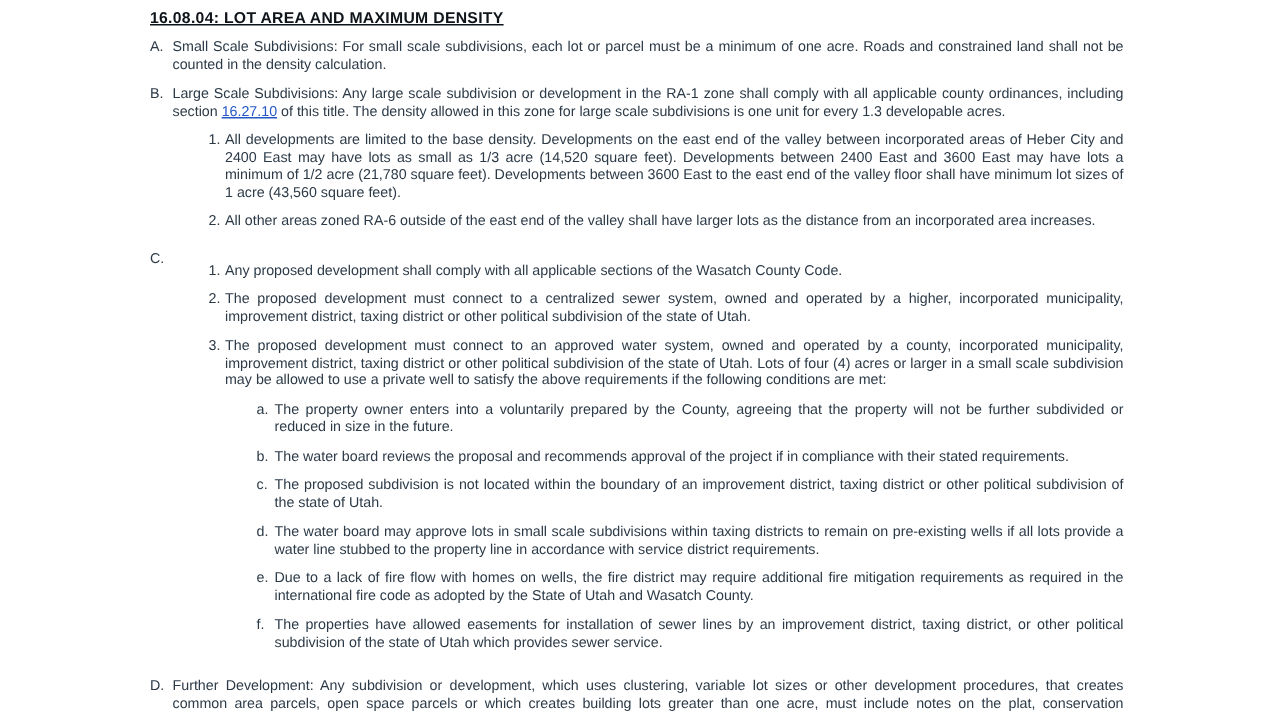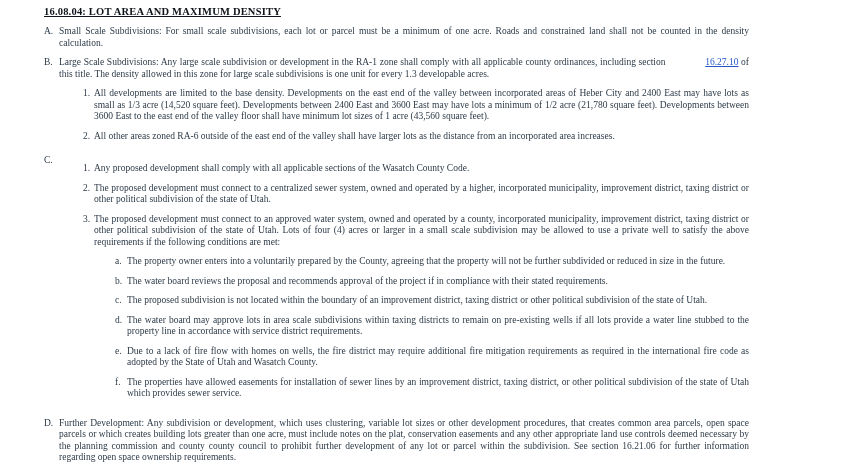--- a/index.html
+++ b/index.html
@@ -1,21 +1,21 @@
 <!DOCTYPE html>
 <html><head>
 <meta charset="utf-8">
 <style>
   html,body { margin:0; padding:0; background:#ffffff; }
   #doc {
     width:849px; height:475px; box-sizing:border-box;
-    padding:4px 100px 0 44px;
+    padding:4px 100px 0 100px;
     overflow:hidden;
     background:#ffffff;
-    font-family:Liberation Serif, serif;
+    font-family:Liberation Sans, sans-serif;
     color:#2c3a47;
   }
   .title {
     font-size:10.5px;
     line-height:12px;
     font-weight:bold;
     text-decoration:underline;
     color:#0e1419;
     letter-spacing:0.2px;
     margin:2px 0 2px 0;
@@ -26,21 +26,21 @@
     font-size:9.5px;
     line-height:11.5px;
   }
   .marker { flex:0 0 15px; }
   .marker.m1 { flex:0 0 11px; }
   .marker.m2 { flex:0 0 12px; }
   .body { flex:1; text-align:justify; }
   .children { margin-bottom:5px; }
   .children.lvl1-wrap { margin-left:24px; }
   .children.lvl2-wrap { margin-left:21px; }
-  a.doclink { color:#2457c5; text-decoration:underline; cursor:pointer;margin-left:37px; }
+  a.doclink { color:#2457c5; text-decoration:underline; cursor:pointer; }
 </style>
 </head>
 <body>
 
 <div id="doc">
   <div class="title">16.08.04: LOT AREA AND MAXIMUM DENSITY</div>
   <div id="list-root">
       <div class="item lvl0">
         <span class="marker m0">A.</span>
         <div class="body"><span>Small Scale Subdivisions: For small scale subdivisions, each lot or parcel must be a minimum of one acre. Roads and constrained land shall not be counted in the density calculation.</span></div>
@@ -79,21 +79,21 @@
                   <div class="item lvl2">
                     <span class="marker m2">b.</span>
                     <div class="body"><span>The water board reviews the proposal and recommends approval of the project if in compliance with their stated requirements.</span></div>
                   </div>
                   <div class="item lvl2">
                     <span class="marker m2">c.</span>
                     <div class="body"><span>The proposed subdivision is not located within the boundary of an improvement district, taxing district or other political subdivision of the state of Utah.</span></div>
                   </div>
                   <div class="item lvl2">
                     <span class="marker m2">d.</span>
-                    <div class="body"><span>The water board may approve lots in area scale subdivisions within taxing districts to remain on pre-existing wells if all lots provide a water line stubbed to the property line in accordance with service district requirements.</span></div>
+                    <div class="body"><span>The water board may approve lots in small scale subdivisions within taxing districts to remain on pre-existing wells if all lots provide a water line stubbed to the property line in accordance with service district requirements.</span></div>
                   </div>
                   <div class="item lvl2">
                     <span class="marker m2">e.</span>
                     <div class="body"><span>Due to a lack of fire flow with homes on wells, the fire district may require additional fire mitigation requirements as required in the international fire code as adopted by the State of Utah and Wasatch County.</span></div>
                   </div>
                   <div class="item lvl2">
                     <span class="marker m2">f.</span>
                     <div class="body"><span>The properties have allowed easements for installation of sewer lines by an improvement district, taxing district, or other political subdivision of the state of Utah which provides sewer service.</span></div>
                   </div>
                 </div></div>

